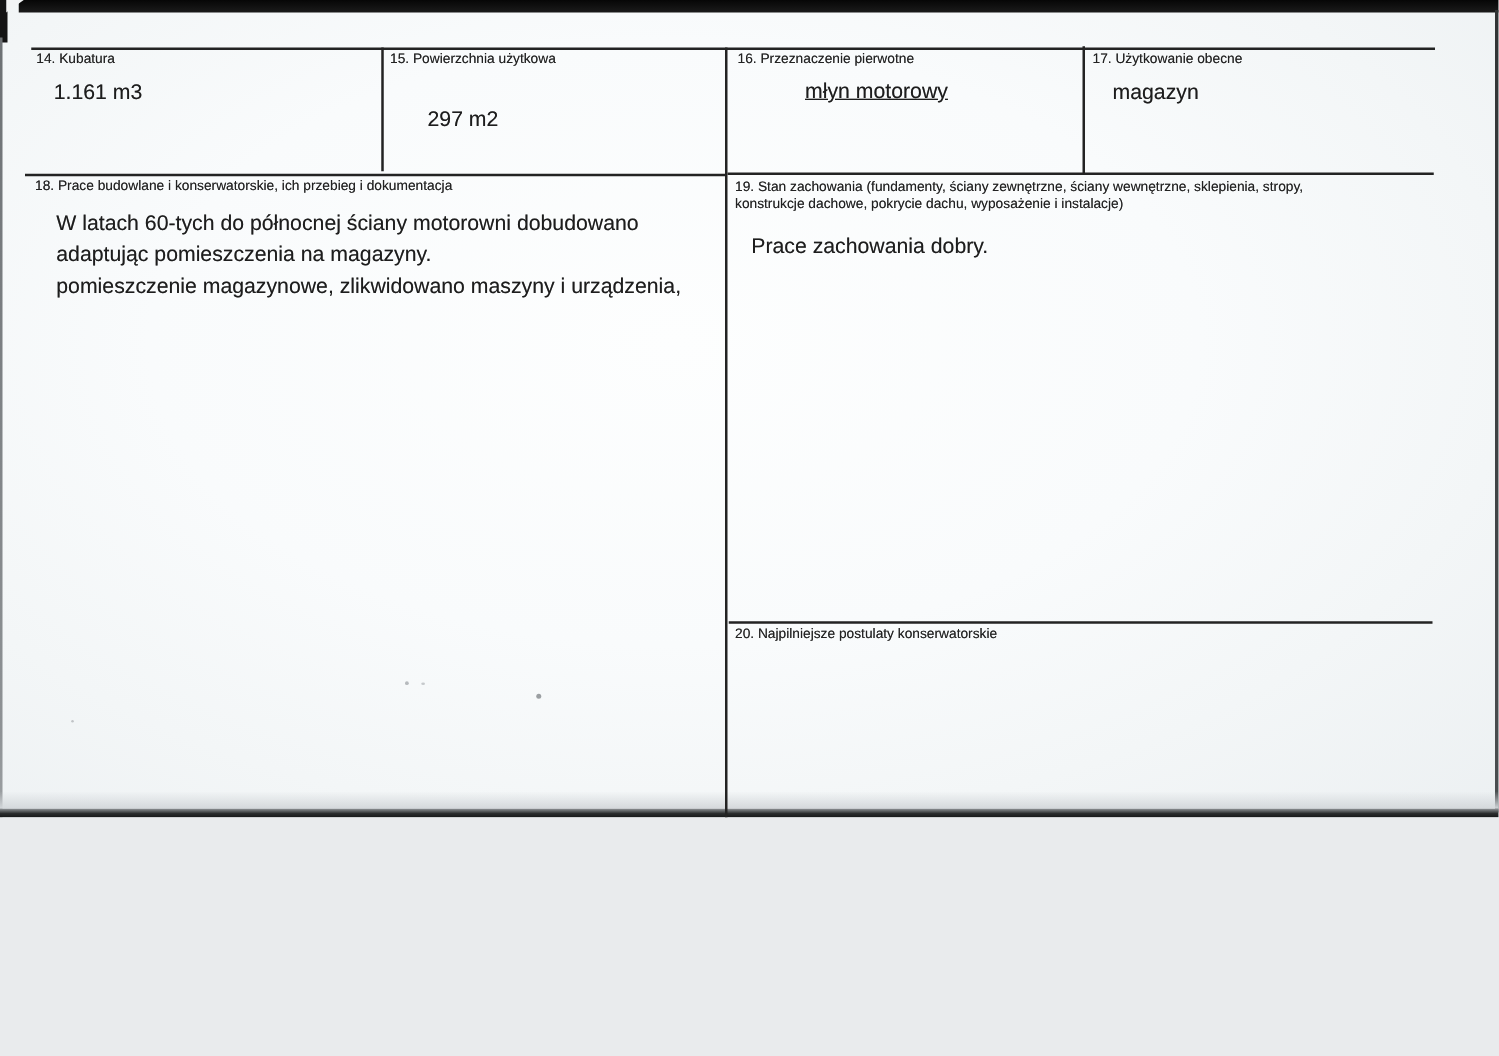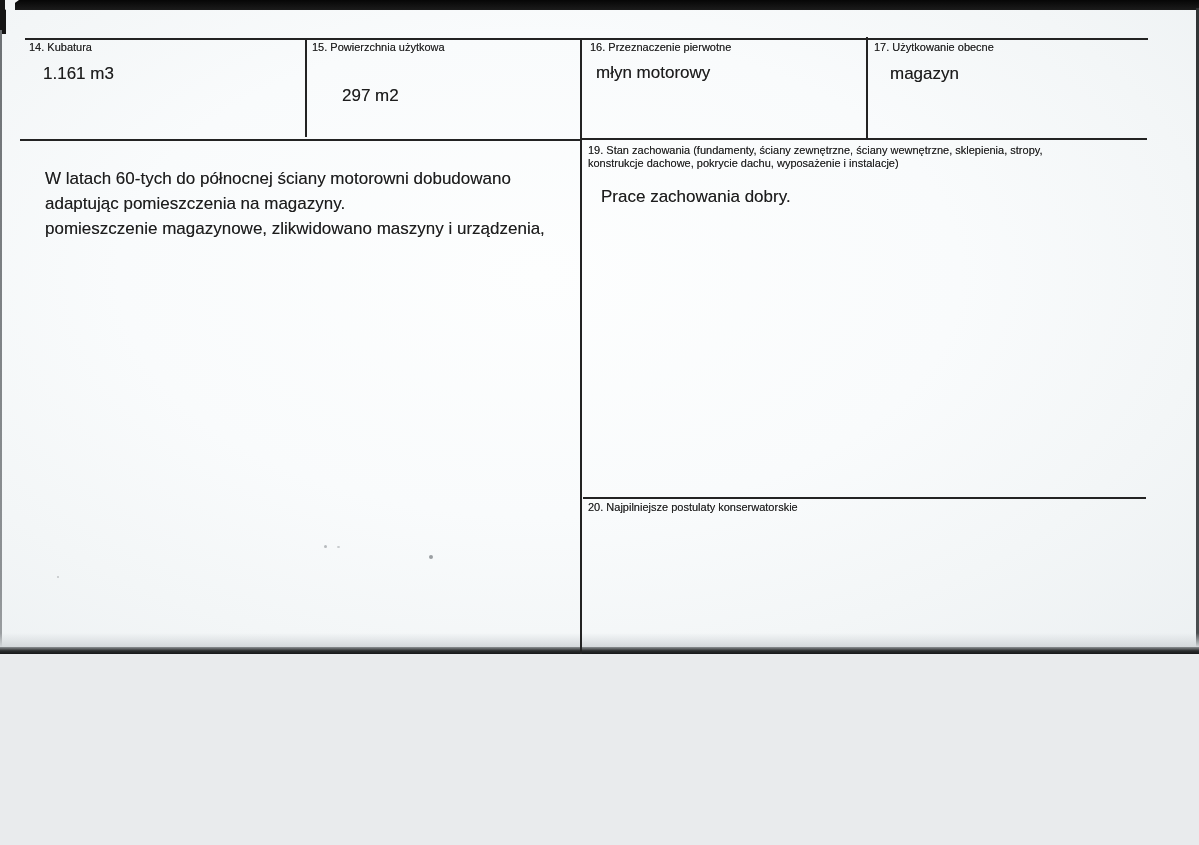--- a/index.html
+++ b/index.html
@@ -74,21 +74,21 @@
   }
   .label14 { left: 29px;  top: 41px; }
   .label15 { left: 312px; top: 41px; }
   .label16 { left: 590px; top: 41px; }
   .label17 { left: 874px; top: 41px; }
   .label18 { left: 28px;  top: 143px; }
   .label19 { left: 588px; top: 144px; }
   .label20 { left: 588px; top: 501px; }
   .value14 { left: 43px;  top: 61px; }
   .value15 { left: 342px; top: 61px; margin-top: 22px; }
-  .value16 { left: 596px; top: 60px; }
+  .value16 { left: 644px; top: 60px; text-decoration: underline; }
   .value17 { left: 890px; top: 61px; }
   .value18 { left: 45px;  top: 166px; }
   .value19 { left: 601px; top: 184px; }
   .value20 { left: 601px; top: 520px; }
   
   .speck { position: absolute; border-radius: 50%; }
   .speck-1 { left: 324px; top: 545px; width: 3px; height: 3px; background: #b6babd; }
   .speck-2 { left: 337px; top: 546px; width: 3px; height: 2px; background: #c6c9cc; }
   .speck-3 { left: 429px; top: 555px; width: 4px; height: 4px; background: #9b9fa2; }
   .speck-4 { left: 57px;  top: 576px; width: 2px; height: 2px; background: #c0c3c6; }
@@ -121,20 +121,21 @@
 
   <div class="flabel label15">15. Powierzchnia użytkowa</div>
   <div class="fvalue value15">297 m2</div>
 
   <div class="flabel label16">16. Przeznaczenie pierwotne</div>
   <div class="fvalue value16">młyn motorowy</div>
 
   <div class="flabel label17">17. Użytkowanie obecne</div>
   <div class="fvalue value17">magazyn</div>
 
+  <div class="flabel label18">18. Prace budowlane i konserwatorskie, ich przebieg i dokumentacja</div>
   <div class="fvalue value18">
     <div>W latach 60-tych do północnej ściany motorowni dobudowano</div>
     <div>adaptując pomieszczenia na magazyny.</div>
     <div>pomieszczenie magazynowe, zlikwidowano maszyny i urządzenia,</div>
   </div>
 
   <div class="flabel label19">
     <div>19. Stan zachowania (fundamenty, ściany zewnętrzne, ściany wewnętrzne, sklepienia, stropy,</div>
     <div>konstrukcje dachowe, pokrycie dachu, wyposażenie i instalacje)</div>
   </div>

